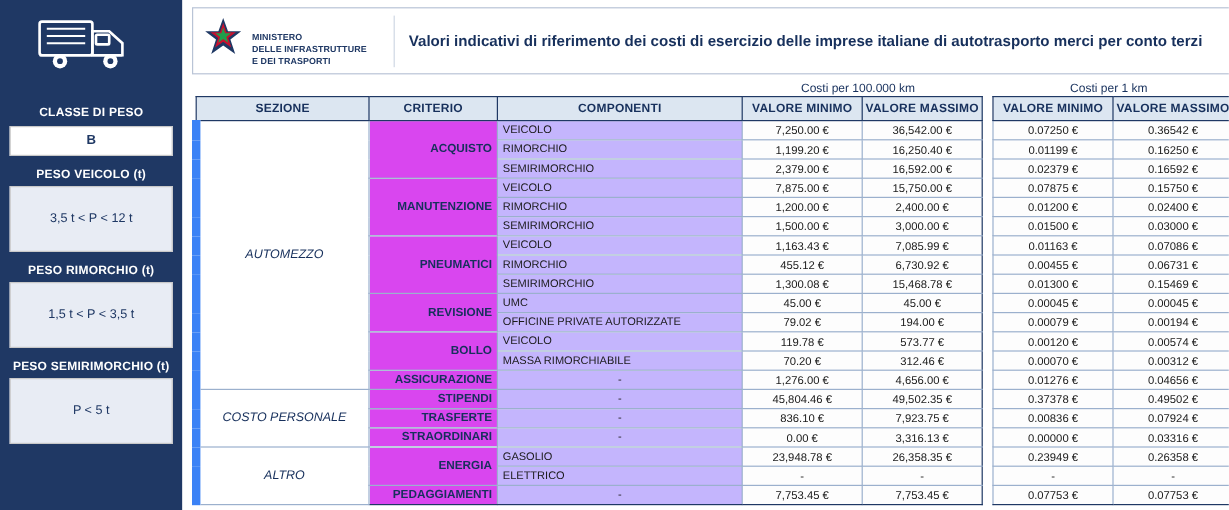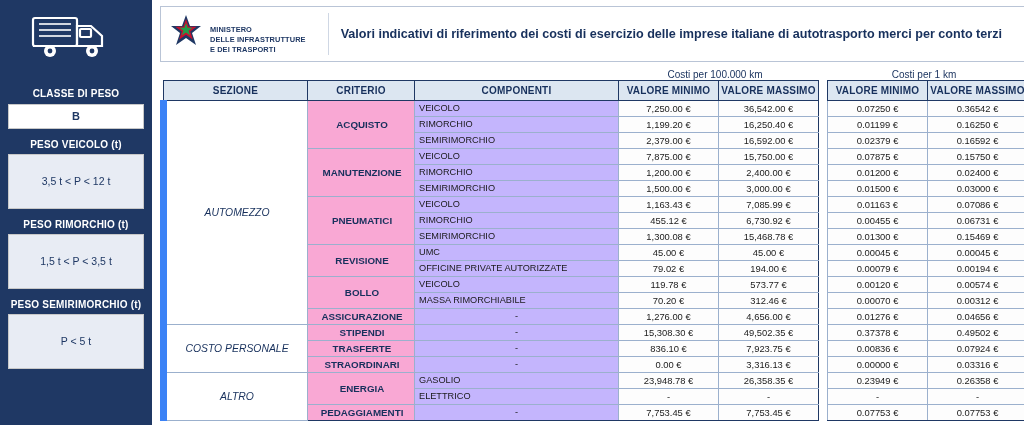--- a/index.html
+++ b/index.html
@@ -165,22 +165,22 @@
     color: #1a1a1a;
   }
   td.comp.dash { text-align: center; }
   td.num {
     text-align: center;
     font-size: 9.4px;
     background: #fdfdfd;
   }
   td.criterio {
     font-weight: bold;
-    text-align: center;
-    background: #f9a8d4;
+    text-align: right;
+    background: #d946ef;
     font-size: 9.8px;
     color: #17305c;
     padding-left: 6px;
     border-left: 1px solid #1f3864;
   }
   td.sezione {
     font-style: italic;
     text-align: center;
     font-size: 10.4px;
     color: #17305c;
@@ -400,21 +400,21 @@
             <td class="num">1,276.00 €</td>
             <td class="num rightedge">4,656.00 €</td>
             <td class="gapcell"></td>
             <td class="num">0.01276 €</td>
             <td class="num rightedge">0.04656 €</td>
           </tr>
           <tr>
             <td class="sezione" rowspan="3">COSTO PERSONALE</td>
             <td class="criterio" rowspan="1">STIPENDI</td>
             <td class="comp dash">-</td>
-            <td class="num">15,308.30 €</td>
+            <td class="num">45,804.46 €</td>
             <td class="num rightedge">49,502.35 €</td>
             <td class="gapcell"></td>
             <td class="num">0.37378 €</td>
             <td class="num rightedge">0.49502 €</td>
           </tr>
           <tr>
             <td class="criterio" rowspan="1">TRASFERTE</td>
             <td class="comp dash">-</td>
             <td class="num">836.10 €</td>
             <td class="num rightedge">7,923.75 €</td>

